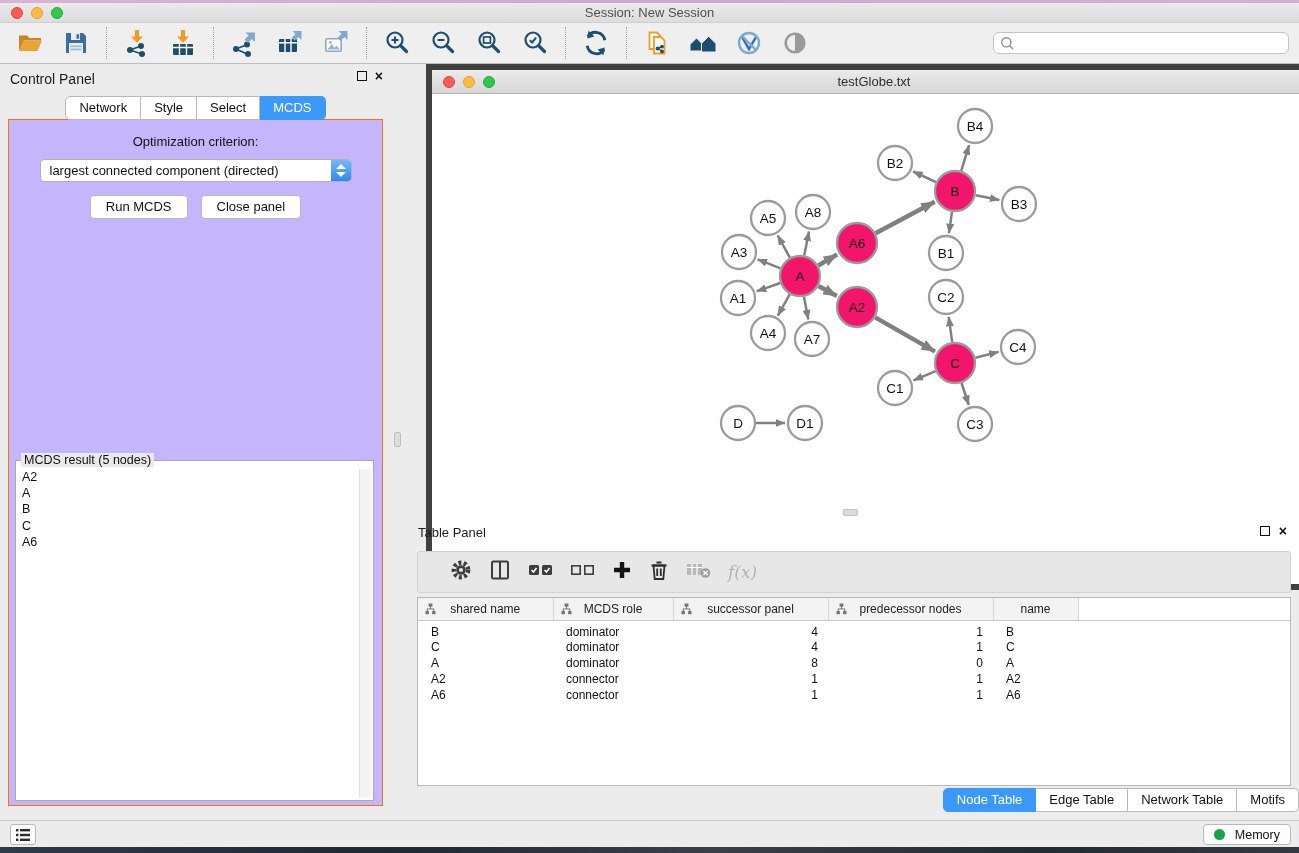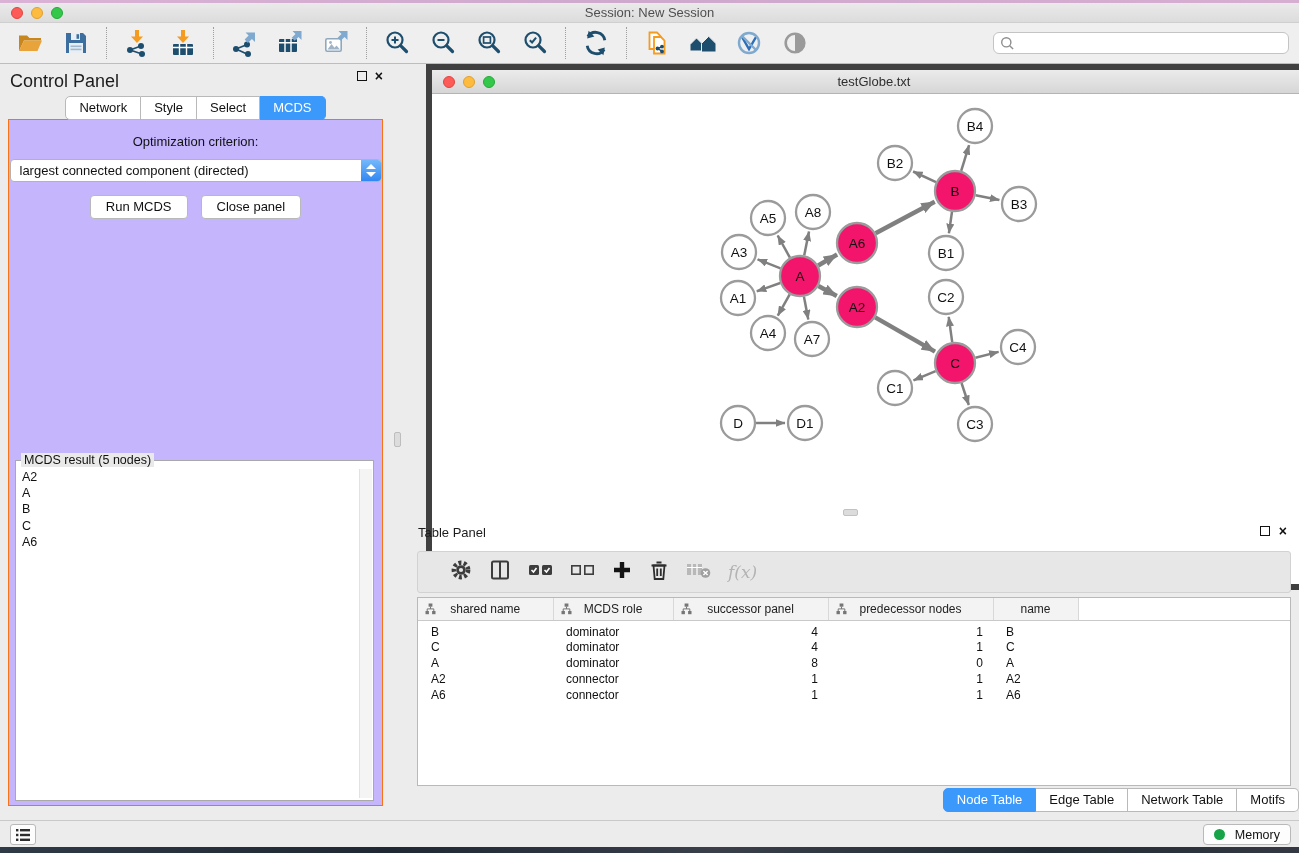--- a/index.html
+++ b/index.html
@@ -29,35 +29,35 @@
   .tsep { width:0; height:32px; border-left:1px dotted #9f9f9f; }
   .tbtn { width:32px; height:32px; display:flex; align-items:center; justify-content:center; }
   .searchwrap { margin-left:auto; margin-right:10px; position:relative; }
   .searchwrap input { width:296px; height:22px; border:1px solid #c4c4c4; border-radius:6px;
     background:#fff; padding-left:26px; font-size:12px; outline:none; }
   .searchwrap svg { position:absolute; left:7px; top:4px; }
 
   
   .control-panel { position:absolute; left:0; top:64px; width:391px; height:756px; }
   .cp-header { position:relative; height:30px; }
-  .cp-title { position:absolute; left:10px; top:7px; font-size:18px; color:#1c1c1c; }
+  .cp-title { position:absolute; left:10px; top:7px; font-size:14px; color:#1c1c1c; }
   .panel-icons { position:absolute; right:8px; top:7px; display:flex; gap:8px; align-items:center; }
   .float-icon { width:10px; height:10px; border:1.6px solid #111; display:inline-block; }
   .close-icon { font-size:14px; font-weight:bold; color:#111; line-height:10px; }
   .seg { display:flex; }
   .seg .tab { background:#fff; border:1px solid #b9b9b9; border-left:none;
     padding:3px 13px 4px; font-size:13px; color:#111; white-space:nowrap; }
   .seg .tab:first-child { border-left:1px solid #b9b9b9; border-radius:5px 0 0 5px; }
   .seg .tab:last-child { border-radius:0 5px 5px 0; }
   .seg .tab.active { background:#3b99fc; border-color:#3b99fc; color:#fff; }
   .cp-tabs { position:absolute; left:0; right:0; top:32px; display:flex; justify-content:center; z-index:3; }
   .cp-body { position:absolute; left:8px; right:8px; top:55px; bottom:14px;
     background:#c4b5fd; border:1px solid #f97316; }
   .opt-label { text-align:center; margin-top:14px; font-size:13px; color:#111; }
-  .selectbox { position:relative; margin:10px auto 0; width:372px; height:23px;
+  .selectbox { position:relative; margin:10px auto 0; width:312px; height:23px;
     background:#fff; border:1px solid #b3b3b3; border-radius:4px;
     font-size:13px; line-height:21px; padding-left:9px; color:#111; }
   .stepper { position:absolute; right:0px; top:0px; width:20px; height:21px;
     background:linear-gradient(#74b8fb,#3187f2); border-radius:0 3px 3px 0; }
   .stepper .up, .stepper .dn { position:absolute; left:5px; width:0; height:0;
     border-left:5px solid transparent; border-right:5px solid transparent; }
   .stepper .up { top:4px; border-bottom:5px solid #fff; }
   .stepper .dn { bottom:4px; border-top:5px solid #fff; }
   .btn-row { display:flex; justify-content:center; gap:13px; margin-top:13px; }
   .btn { background:#fff; border:1px solid #b9b9b9; border-radius:4px;

